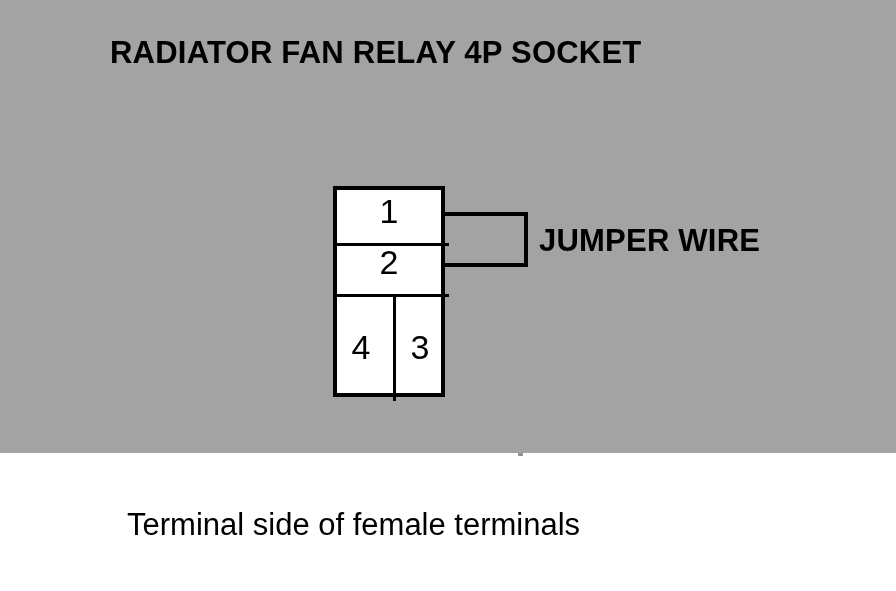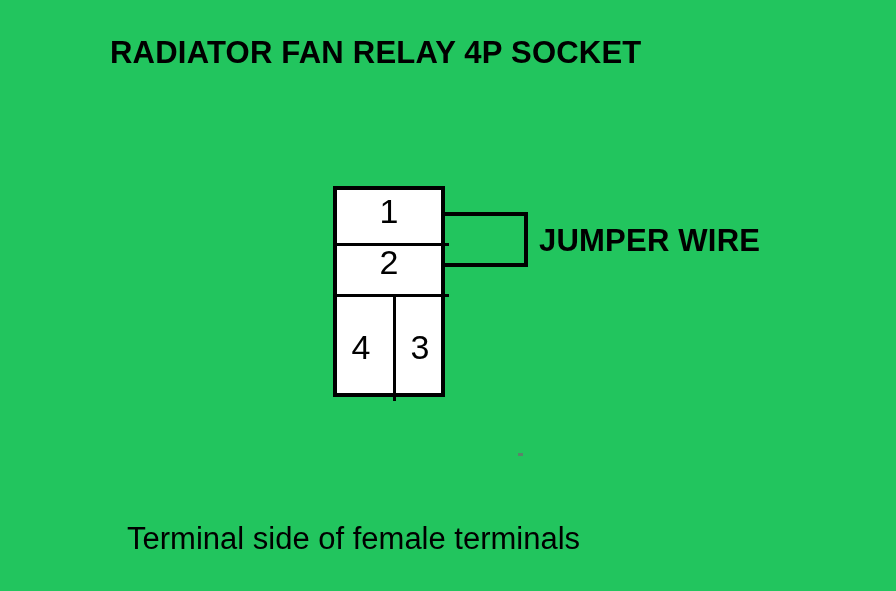--- a/index.html
+++ b/index.html
@@ -9,22 +9,22 @@
   body {
     width: 896px;
     height: 591px;
     background: #ffffff;
     font-family: "Liberation Sans", sans-serif;
     overflow: hidden;
   }
   #canvas {
     position: relative;
     width: 896px;
-    height: 591px;
-    background: #22c55e;
+    height: 453px;
+    background: #a3a3a3;
   }
 
   
   .title {
     position: absolute;
     left: 110px;
     top: 33px;
     font-family: "Liberation Sans", sans-serif;
     font-weight: bold;
     font-size: 32px;
@@ -47,21 +47,21 @@
     letter-spacing: 0.2px;
     color: #000000;
     white-space: nowrap;
     transform: scaleX(0.97);
     transform-origin: left center;
   }
 
   .caption {
     position: absolute;
     left: 127px;
-    top: 520px;
+    top: 506px;
     font-family: "Liberation Sans", sans-serif;
     font-weight: normal;
     font-size: 31px;
     line-height: 38px;
     letter-spacing: 0px;
     color: #000000;
     white-space: nowrap;
   }
 
   

